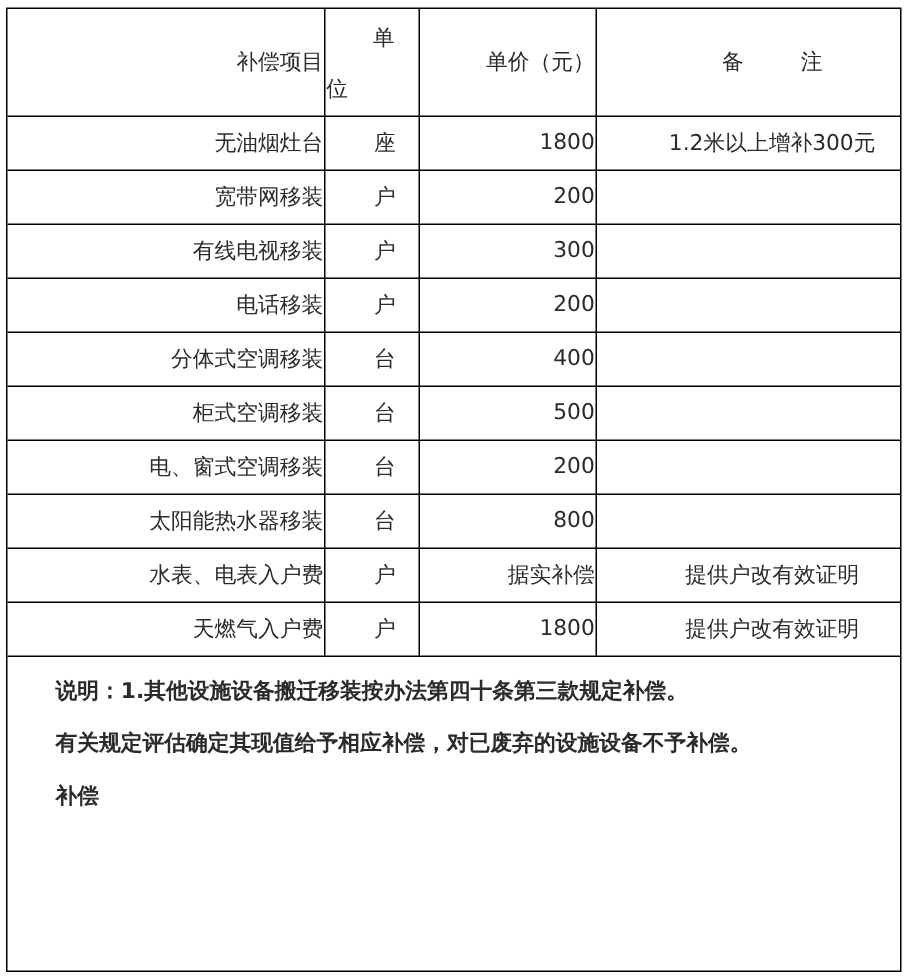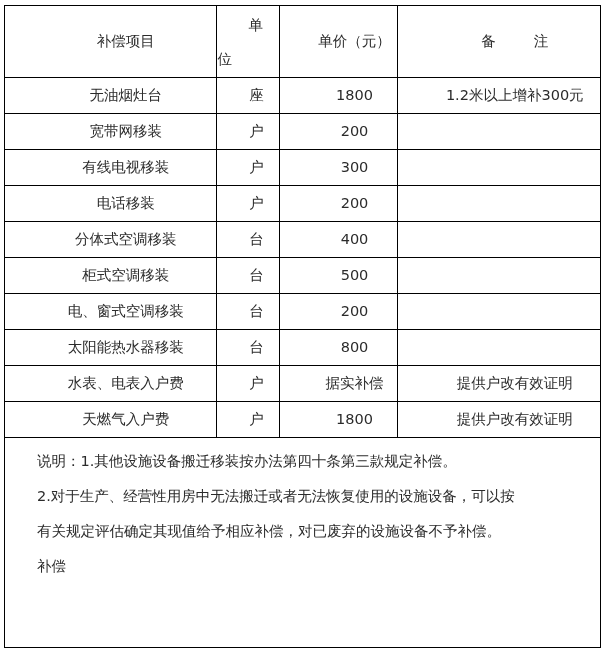--- a/index.html
+++ b/index.html
@@ -37,23 +37,23 @@
       height: 36px;
       box-sizing: border-box;
       vertical-align: middle;
       white-space: nowrap;
       overflow: hidden;
     }
     table.comp tr:first-child td, table.comp tr:first-child th { border-top: none; }
     table.comp td:first-child, table.comp th:first-child { border-left: none; }
     table.comp td:last-child, table.comp th:last-child { border-right: none; }
     table.comp tr.header th { height: 71px; }
-    .c-name { width: 211px; padding-left: 31px !important; text-align: center; }
+    .c-name { width: 211px; padding-left: 31px !important; text-align: right; }
     .c-unit { width: 63px; text-align: center; }
-    .c-price { width: 118px; padding-left: 33px !important; text-align: center; margin-left: 44px; }
+    .c-price { width: 118px; padding-left: 33px !important; text-align: right; margin-left: 44px; }
     .c-note { padding-left: 32px !important; text-align: center; }
     .unit-val { display: inline-block; padding-left: 18px; }
     .hdr-unit {
       position: relative;
     }
     .hdr-unit .u1 {
       position: absolute;
       left: 32px;
       top: 10px;
     }
@@ -65,20 +65,21 @@
     .hdr-note .n1 { display: inline-block; }
     .hdr-note .n2 { display: inline-block; margin-left: 38px; }
     .notes {
       padding: 6px 0 0 32px;
       font-size: 14.5px;
       line-height: 35px;
       color: #2b2b2b;
     }
     .notes p {
       margin: 0;
+      font-weight: bold;
     }
   </style>
 </head>
 <body>
 
 <div class="sheet">
   <table class="comp">
     <tbody>
         <tr class="header">
       <th class="c-name">补偿项目</th>
@@ -149,17 +150,16 @@
       <td class="c-name">天燃气入户费</td>
       <td class="c-unit"><span class="unit-val">户</span></td>
       <td class="c-price">1800</td>
       <td class="c-note">提供户改有效证明</td>
     </tr>
   </tbody>
     </table>
 
   <div class="notes">
     <p>说明：1.其他设施设备搬迁移装按办法第四十条第三款规定补偿。</p>
-    <p>2.对于生产、经营性用房中无法搬迁或者无法恢复使用的设施设备，可以按</p>
     <p>有关规定评估确定其现值给予相应补偿，对已废弃的设施设备不予补偿。</p>
     <p>补偿</p>
   </div>
 </div>
 
 </body></html>

